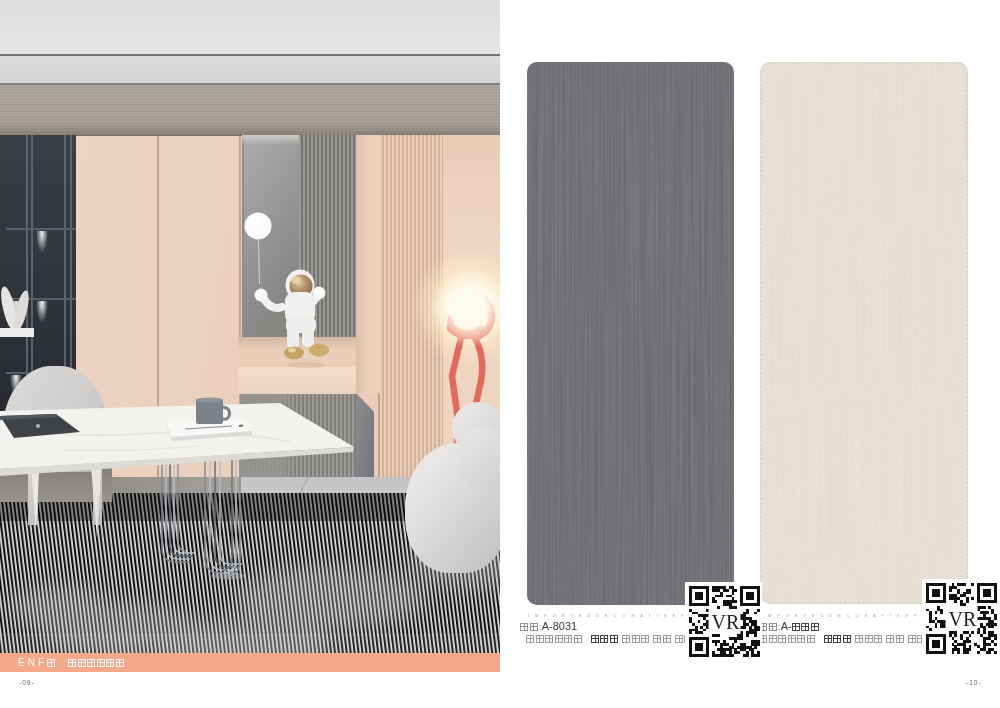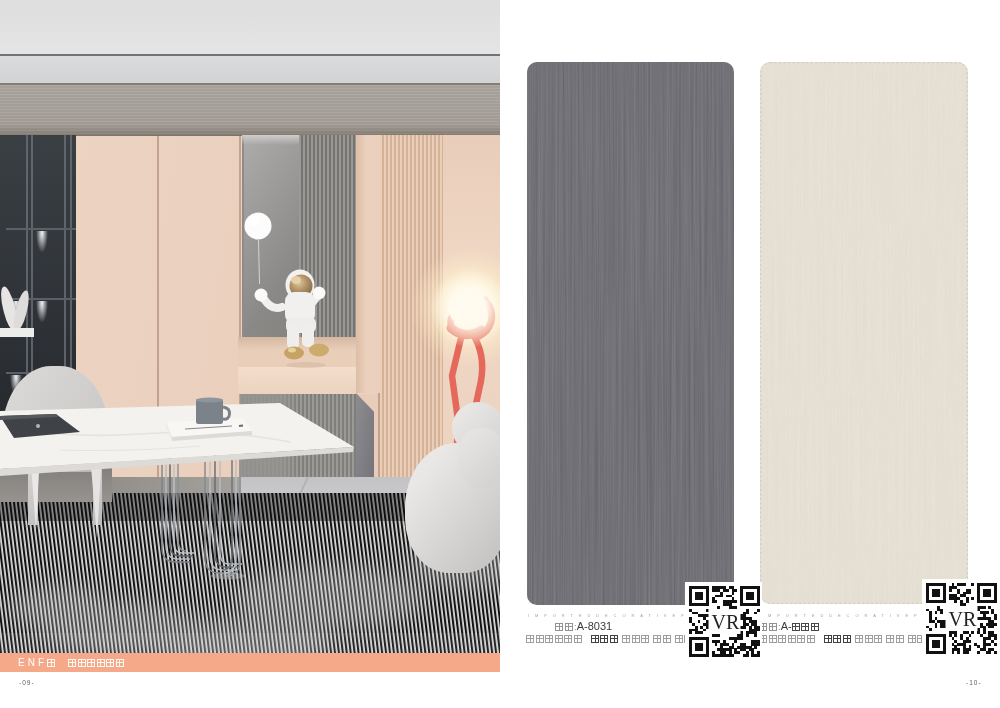--- a/index.html
+++ b/index.html
@@ -241,21 +241,21 @@
   <feComposite operator="in" in2="SourceGraphic"></feComposite>
 </filter>
 </defs>
 <rect width="208" height="542" rx="10" fill="#e3ddd0"></rect>
 <rect width="208" height="542" rx="10" fill="#fff" filter="url(#g2)" opacity="0.4"></rect>
 <rect width="208" height="542" rx="10" fill="#fff" filter="url(#g2b)" opacity="0.18"></rect>
 <rect x="0.7" y="0.7" width="206.6" height="540.6" rx="9.5" fill="none" stroke="#cfc9ba" stroke-width="1" stroke-dasharray="2 2.5"></rect>
 </svg>
 <div class="tinyrow" style="left:528px;width:230px;overflow:hidden;white-space:nowrap">IMPORTEDDECORATIVEPANELIMPORT</div>
 <div class="tinyrow" style="left:761px;width:230px;overflow:hidden;white-space:nowrap">IMPORTEDDECORATIVEPANELIMPORT</div>
-<div class="lbl1" style="left:555px"><span class="pre"><span class="cj"></span><span class="cj"></span>:</span>A-8031</div>
+<div class="lbl1" style="left:520px"><span class="pre"><span class="cj"></span><span class="cj"></span>:</span>A-8031</div>
 <div class="lbl1" style="left:759px"><span class="pre"><span class="cj"></span><span class="cj"></span>:</span>A-<span class="cj" style="color:#3a3a3a"></span><span class="cj" style="color:#3a3a3a"></span><span class="cj" style="color:#3a3a3a"></span></div>
 <div class="lbl2" style="left:526px"><span class="cj"></span><span class="cj"></span><span class="cj"></span><span class="cj"></span><span class="cj"></span><span class="cj"></span>&nbsp;&nbsp;&nbsp;<b><span class="cj"></span><span class="cj"></span><span class="cj"></span></b>&nbsp;<span class="cj"></span><span class="cj"></span><span class="cj"></span>&nbsp;<span class="cj"></span><span class="cj"></span>&nbsp;<span class="cj"></span><span class="cj"></span><span class="cj"></span></div>
 <div class="lbl2" style="left:759px"><span class="cj"></span><span class="cj"></span><span class="cj"></span><span class="cj"></span><span class="cj"></span><span class="cj"></span>&nbsp;&nbsp;&nbsp;<b><span class="cj"></span><span class="cj"></span><span class="cj"></span></b>&nbsp;<span class="cj"></span><span class="cj"></span><span class="cj"></span>&nbsp;<span class="cj"></span><span class="cj"></span>&nbsp;<span class="cj"></span><span class="cj"></span><span class="cj"></span></div>
 <svg class="abs" style="left:685px;top:582px" width="77" height="77" viewBox="-4 -4 77 77">
 <rect x="-4" y="-4" width="79" height="79" fill="#fff"></rect>
 <g fill="#111" shape-rendering="crispEdges">
       <rect x="0.00" y="0.00" width="19.93" height="2.89"></rect>
       <rect x="22.72" y="0.00" width="14.25" height="2.89"></rect>
       <rect x="39.76" y="0.00" width="5.73" height="2.89"></rect>
       <rect x="51.12" y="0.00" width="19.93" height="2.89"></rect>

